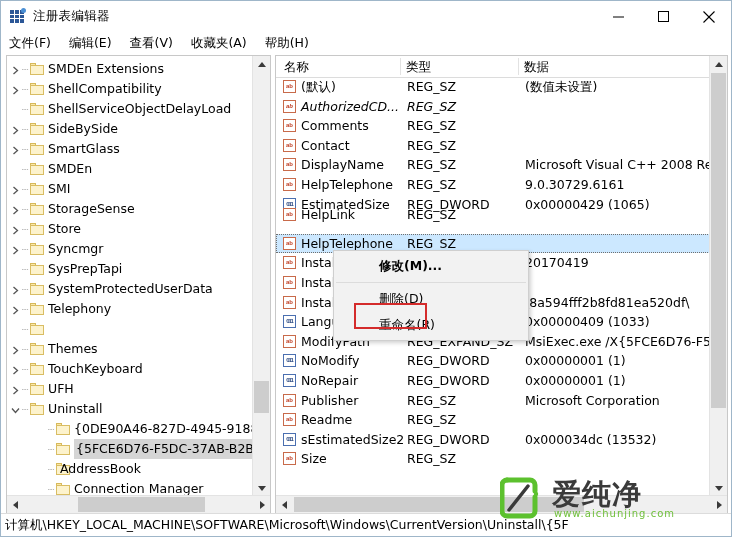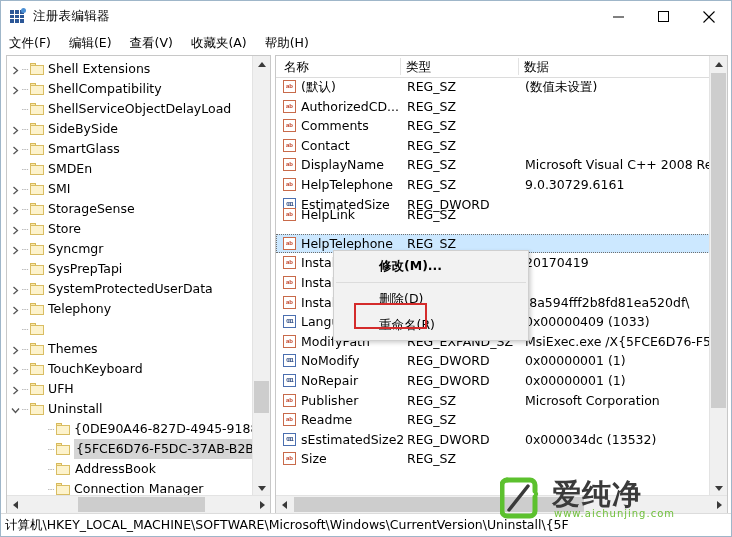--- a/index.html
+++ b/index.html
@@ -160,21 +160,21 @@
     <div class="tree" id="treehost">
         <div class="trow" style="position: absolute; left: 0px; right: 0px; top: 3px;">
           <span class="exp" style="left: 2px;"><svg width="9" height="9" viewBox="0 0 9 9">
               <path d="M2.5 1 L6.5 4.5 L2.5 8" fill="none" stroke="#555" stroke-width="1.3"></path>
             </svg></span>
           <span class="dash" style="left: 15px;">┈</span>
           <span class="folder" style="left: 23px;">
             <span class="tab"></span>
             <span class="body"></span>
           </span>
-          <span class="tlabel" style="left: 41px;">Shell Extensions</span>
+          <span class="tlabel" style="left: 41px;">SMDEn Extensions</span>
         </div>
         <div class="trow" style="position: absolute; left: 0px; right: 0px; top: 23px;">
           <span class="exp" style="left: 2px;"><svg width="9" height="9" viewBox="0 0 9 9">
               <path d="M2.5 1 L6.5 4.5 L2.5 8" fill="none" stroke="#555" stroke-width="1.3"></path>
             </svg></span>
           <span class="dash" style="left: 15px;">┈</span>
           <span class="folder" style="left: 23px;">
             <span class="tab"></span>
             <span class="body"></span>
           </span>
@@ -358,21 +358,21 @@
             <span class="body"></span>
           </span>
           <span class="tlabel" style="left: 67px;">{5FCE6D76-F5DC-37AB-B2B8-22</span>
         </div>
         <div class="trow" style="position: absolute; left: 0px; right: 0px; top: 403px;">
           <span class="dash" style="left: 41px;">┈</span>
           <span class="folder" style="left: 49px;">
             <span class="tab"></span>
             <span class="body"></span>
           </span>
-          <span class="tlabel" style="left: 68px;">AddressBook</span>
+          <span class="tlabel" style="left: 53px;">AddressBook</span>
         </div>
         <div class="trow" style="position: absolute; left: 0px; right: 0px; top: 423px;">
           <span class="dash" style="left: 41px;">┈</span>
           <span class="folder" style="left: 49px;">
             <span class="tab"></span>
             <span class="body"></span>
           </span>
           <span class="tlabel" style="left: 67px;">Connection Manager</span>
         </div>
       </div>
@@ -415,21 +415,21 @@
       <div class="hsep" style="left:242px;"></div>
     </div>
 
     <div class="lbody" id="listhost">
         <div class="lrow" style="position: absolute; left: 0px; right: 0px; top: 0px; height: 19.6px;">
           <span class="licon">ab</span>
           <span class="lname">(默认)</span>
           <span class="ltype">REG_SZ</span>
           <span class="ldata">(数值未设置)</span>
         </div>
-        <div class="lrow" style="position: absolute; left: 0px; right: 0px; top: 19.6px; height: 19.6px;">
+        <div class="lrow" style="position: absolute; left: 0px; right: 0px; top: 19.6px; height: 19.6px; font-style: italic;">
           <span class="licon">ab</span>
           <span class="lname">AuthorizedCD...</span>
           <span class="ltype">REG_SZ</span>
           <span class="ldata"></span>
         </div>
         <div class="lrow" style="position: absolute; left: 0px; right: 0px; top: 39.2px; height: 19.6px;">
           <span class="licon">ab</span>
           <span class="lname">Comments</span>
           <span class="ltype">REG_SZ</span>
           <span class="ldata"></span>
@@ -449,20 +449,21 @@
         <div class="lrow" style="position: absolute; left: 0px; right: 0px; top: 98px; height: 19.6px;">
           <span class="licon">ab</span>
           <span class="lname">HelpTelephone</span>
           <span class="ltype">REG_SZ</span>
           <span class="ldata">9.0.30729.6161</span>
         </div>
         <div class="lrow" style="position: absolute; left: 0px; right: 0px; top: 117.6px; height: 19.6px;">
           <span class="licon dw">011</span>
           <span class="lname">EstimatedSize</span>
           <span class="ltype">REG_DWORD</span>
+          <span class="ldata">0x00000429 (1065)</span>
         </div>
         <div class="lrow" style="position: absolute; left: 0px; right: 0px; top: 128px; height: 19.6px;">
           <span class="licon">ab</span>
           <span class="lname">HelpLink</span>
           <span class="ltype">REG_SZ</span>
           <span class="ldata"></span>
         </div>
         <div class="lrow selected" style="position: absolute; left: 0px; right: 0px; top: 156.8px; height: 19.6px;">
           <span class="licon">ab</span>
           <span class="lname">HelpTelephone</span>

